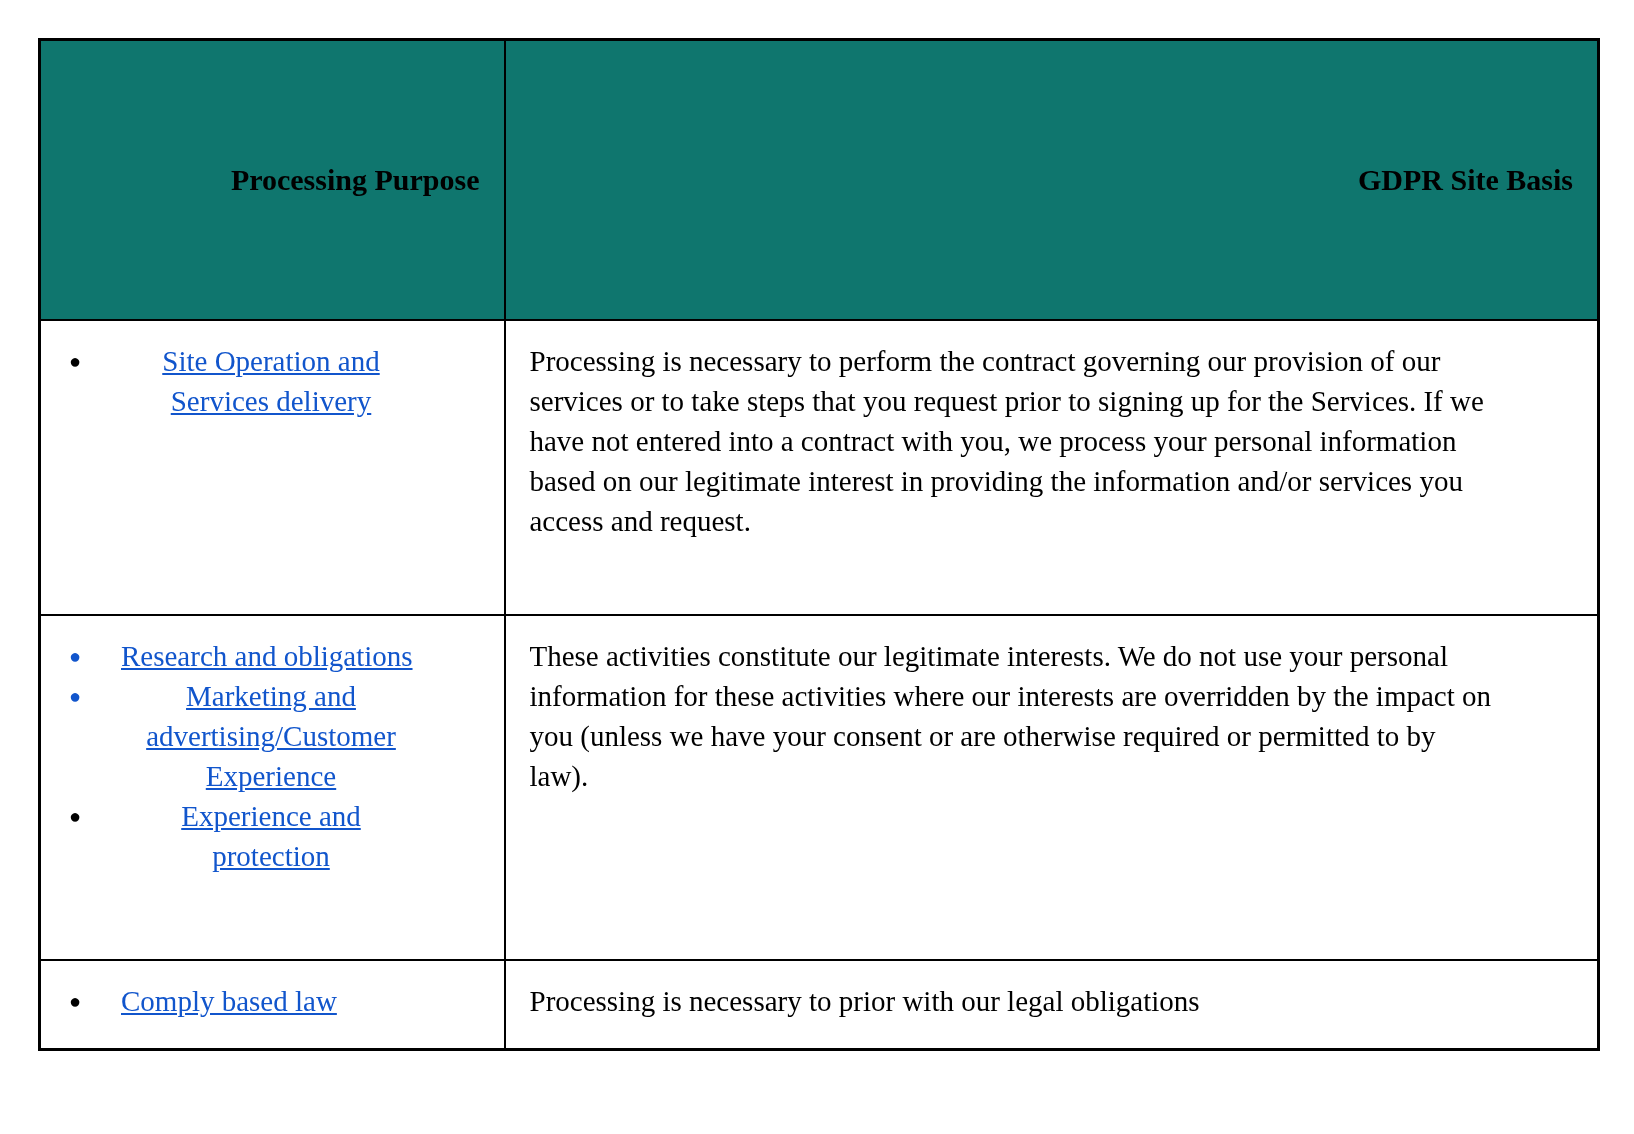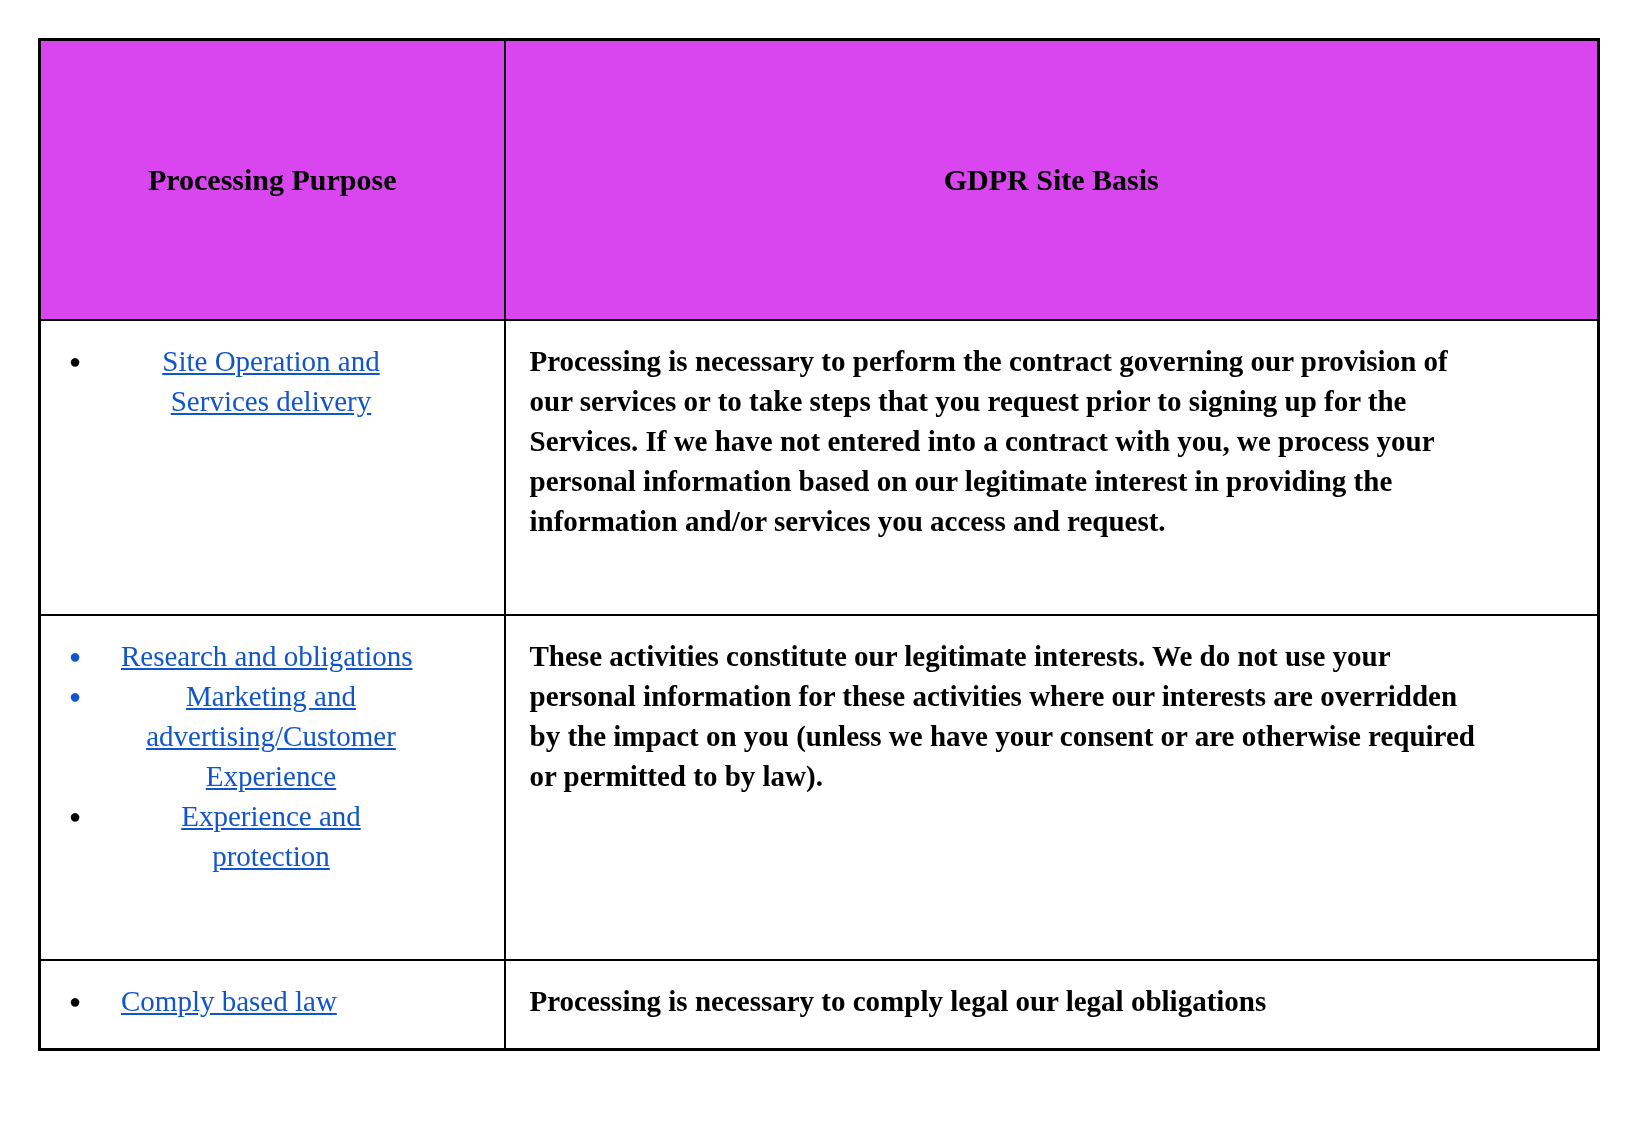--- a/index.html
+++ b/index.html
@@ -28,23 +28,23 @@
   col.col-basis  { width: 1094px; }
   th, td {
     border: 2px solid #000000;
     box-sizing: border-box;
   }
   tr.header-row { height: 280px; }
   tr.row-1 { height: 295px; }
   tr.row-2 { height: 345px; }
   tr.row-3 { height: 90px; }
   th {
-    background: #d946ef;
+    background: #0f766e;
     vertical-align: middle;
-    text-align: center;
+    text-align: right;
     font-size: 30px;
     font-weight: bold;
     padding: 0 24px;
   }
   td {
     vertical-align: top;
     padding: 20px 24px;
   }
   ul.purpose-list {
     list-style: none;
@@ -72,21 +72,20 @@
     text-decoration: underline;
     font-size: 29px;
     line-height: 40px;
     text-align: center;
   }
   .basis-text {
     margin: 0;
     font-size: 29px;
     line-height: 40px;
     max-width: 965px;
-    font-weight: bold;
   }
 </style>
 </head>
 <body>
 
 <div class="page">
   <table class="gdpr-table">
     <colgroup>
       <col class="col-purpose">
       <col class="col-basis">
@@ -135,18 +134,18 @@
       <tr class="row-3">
         <td class="purpose-cell">
           <ul class="purpose-list">
             <li class="purpose-item">
               <span class="bullet">●</span>
               <a href="#" class="purpose-link">Comply based law</a>
             </li>
           </ul>
         </td>
         <td class="basis-cell">
-          <p class="basis-text">Processing is necessary to comply legal our legal obligations</p>
+          <p class="basis-text">Processing is necessary to prior with our legal obligations</p>
         </td>
       </tr>
     </tbody>
   </table>
 </div>
 
 </body></html>

